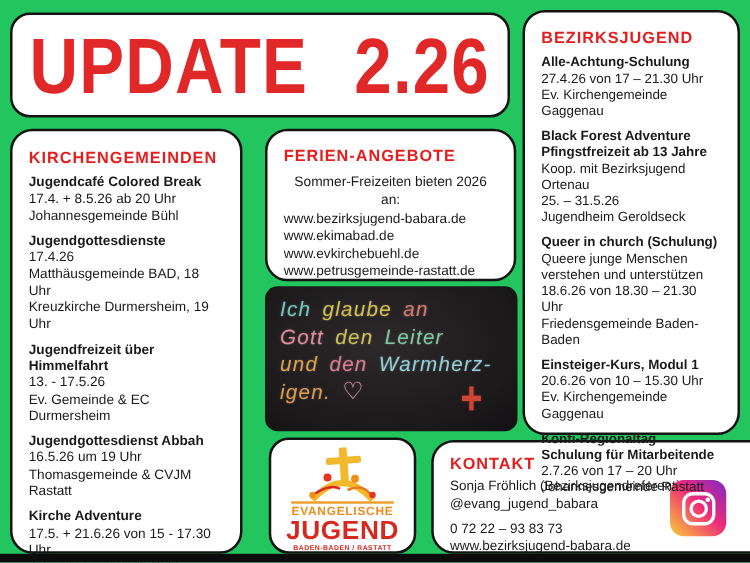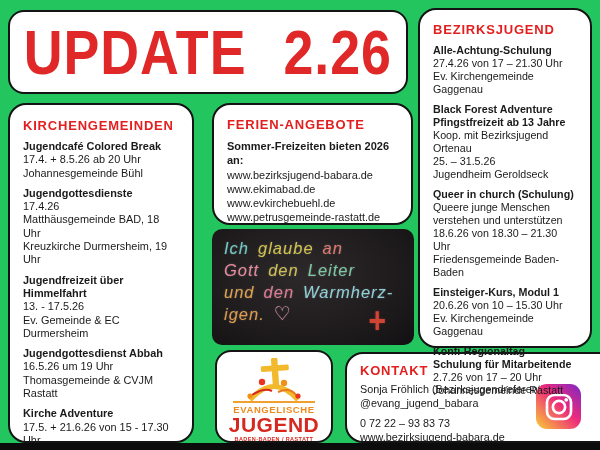--- a/index.html
+++ b/index.html
@@ -25,21 +25,21 @@
     margin:0 0 7px 0; font-size:13px; font-weight:900; color:#e41e1e;
     letter-spacing:.8px;
   }
   
   .left-box{left:8px; top:103px; width:186px; height:340px; padding:13px 13px;}
   .left-box .event{margin-bottom:7px;}
   .left-box .event-title{font-weight:bold; font-size:10.9px; line-height:13.3px;}
   .left-box .event-line{font-size:10.9px; line-height:13.3px;}
   
   .ferien-box{left:212px; top:103px; width:201px; height:122px; padding:12px 13px;}
-  .ferien-intro{margin:6px 0 1px 0; font-weight:bold; font-size:11px; line-height:14px;}
+  .ferien-intro{margin:6px 0 1px 0; font-weight:normal; font-size:11px; line-height:14px;text-align:center;}
   .link-line{font-size:10.9px; line-height:14px;}
   
   .chalkboard{
     position:absolute; left:212px; top:229px; width:202px; height:116px;
     background:radial-gradient(ellipse at 45% 40%, #2d292b 0%, #1c191b 70%, #121012 100%);
     border-radius:10px; box-sizing:border-box; padding:8px 10px 6px 12px;
     overflow:hidden;
   }
   .chalk-line{font-size:16.5px; line-height:22px; font-style:italic; letter-spacing:1px; white-space:nowrap;}
   .chalk-line span{margin-right:9px; text-shadow:0 0 2px rgba(255,255,255,.25);}

